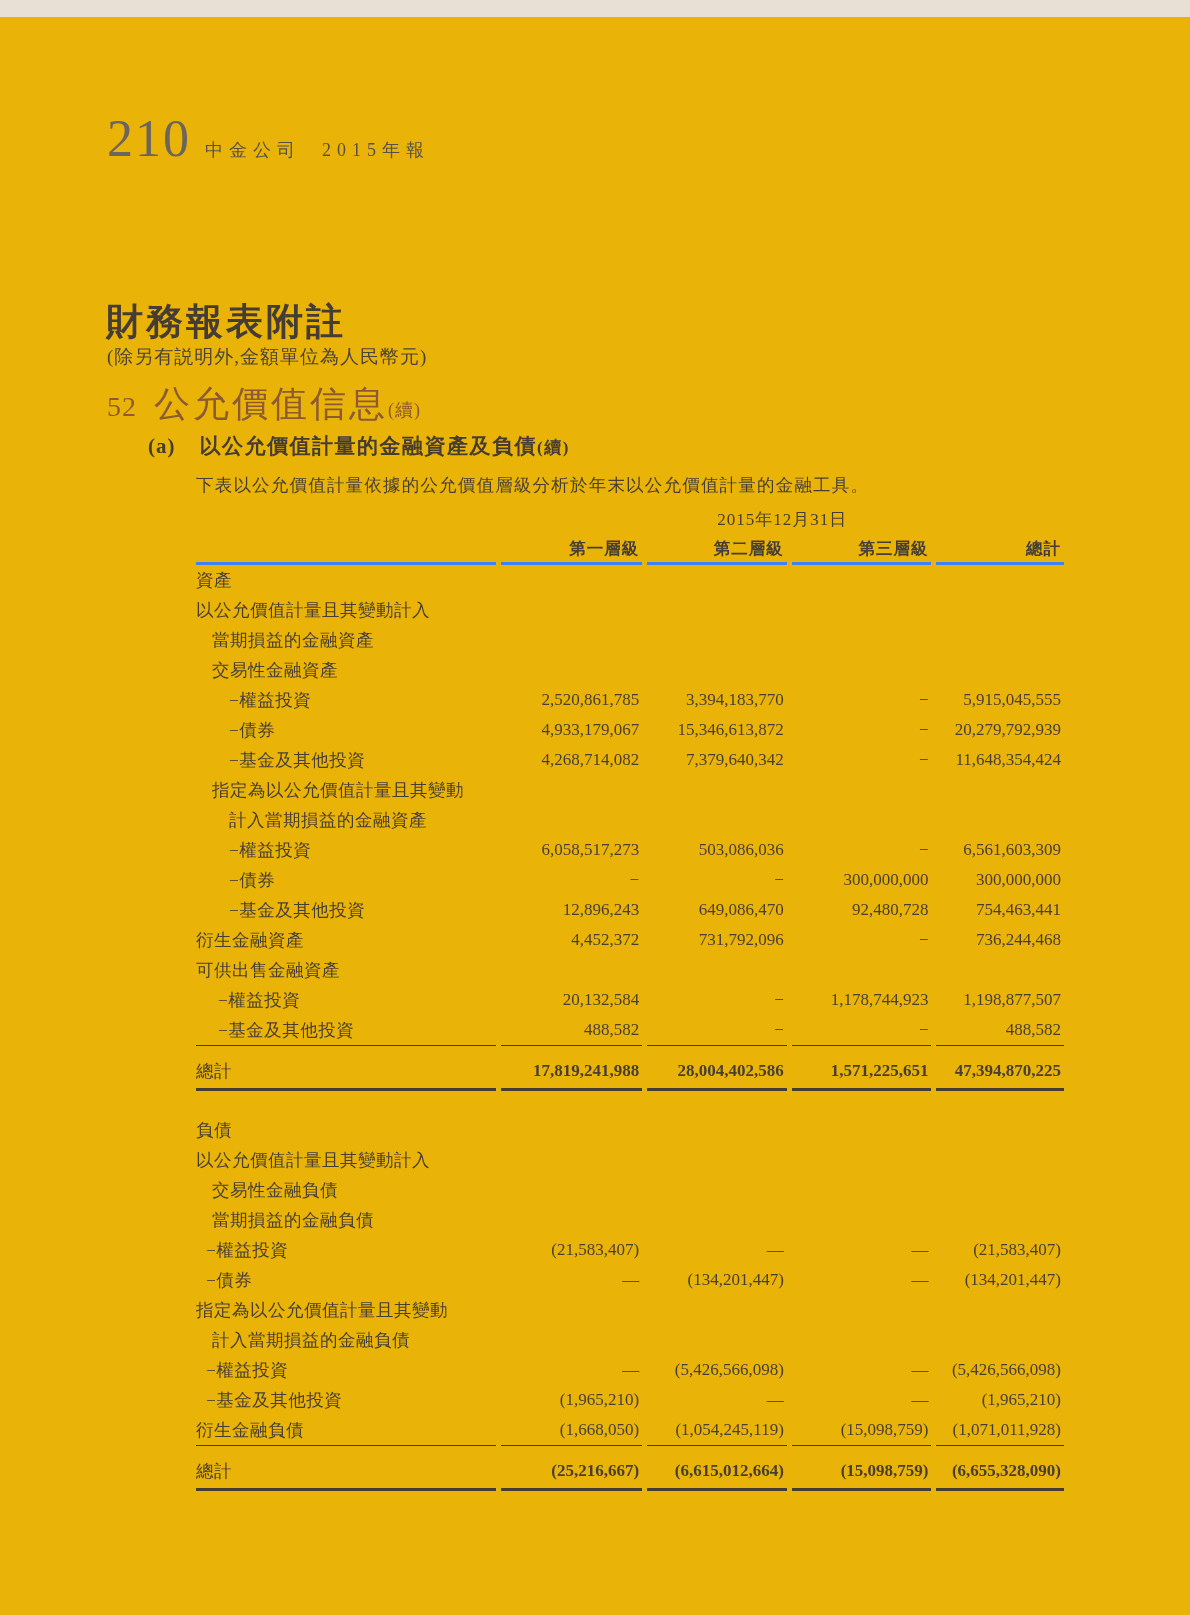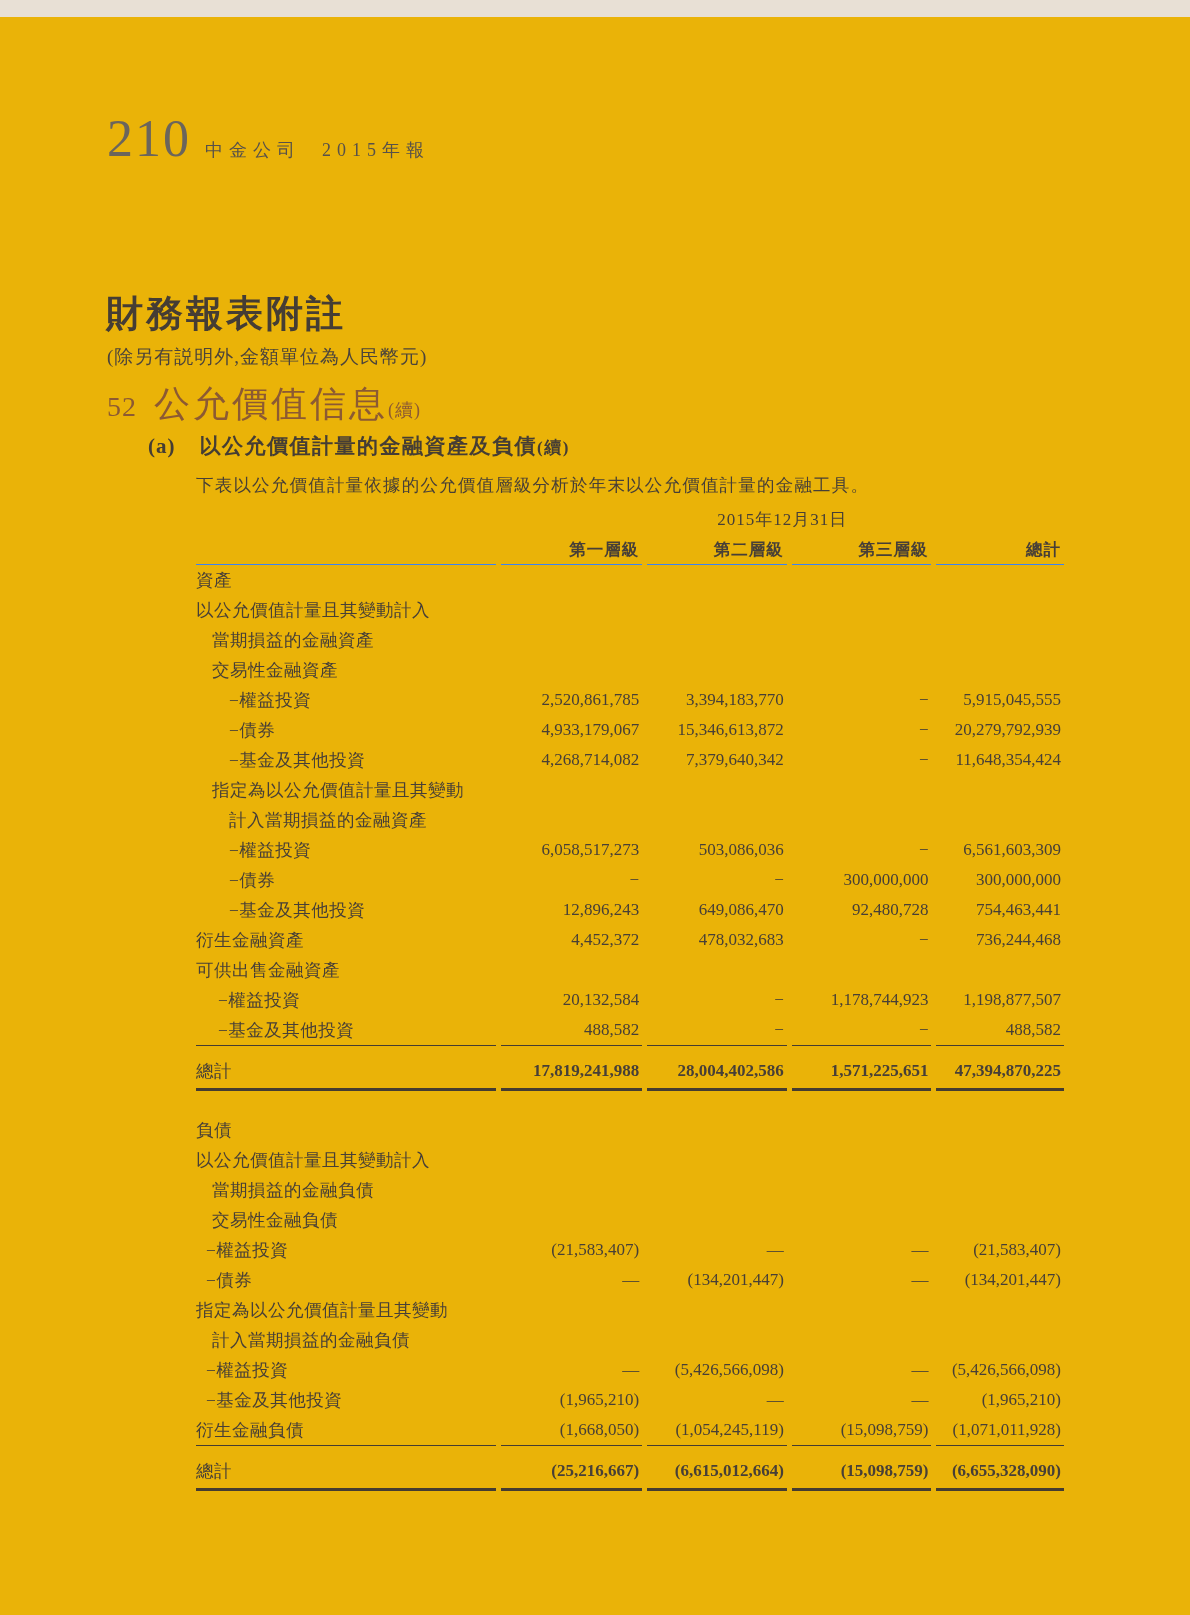--- a/index.html
+++ b/index.html
@@ -15,21 +15,21 @@
   }
   
   .running-head {
     position:absolute; left:107px; top:96px;
     display:flex; align-items:baseline;
   }
   .page-number { font-size:52px; font-weight:400; color:#6b655c; letter-spacing:2px; line-height:1; }
   .company-line { font-size:18px; color:#57514a; letter-spacing:6px; margin-left:14px; }
   
   .doc-title {
-    position:absolute; left:106px; top:272px;
+    position:absolute; left:106px; top:280px;
     font-size:37px; font-weight:700; color:#453d34; letter-spacing:3px;
   }
   .doc-subtitle {
     position:absolute; left:107px; top:327px;
     font-size:19px; color:#4c443b; letter-spacing:1px;font-family:Liberation Serif, serif;
   }
   .section-heading {
     position:absolute; left:107px; top:363px;
     color:#8c5a33; display:flex; align-items:baseline;
   }
@@ -58,21 +58,21 @@
   col.c-label { width:296px; }
   col.c-1 { width:140px; }
   col.c-2 { width:138px; }
   col.c-3 { width:138px; }
   col.c-4 { width:126px; }
   .fv td, .fv th { font-weight:400; vertical-align:middle; }
   tr.date-row td { height:32px; }
   .date-header { text-align:center; font-weight:700; font-size:17px; letter-spacing:1px; }
   tr.col-header-row td, tr.col-header-row th {
     height:30px; text-align:right; font-weight:700; font-size:16.5px;
-    letter-spacing:1px; border-bottom:1px solid #3b82f6; padding-right:3px;
+    letter-spacing:1px; border-bottom:3px solid #3b82f6; padding-right:3px;
   }
   .fv tbody.body-rows td, .fv tbody.body-rows th { height:30px; }
   .fv th.row-label { text-align:left; font-size:17.5px; letter-spacing:0.5px; white-space:nowrap; }
   .fv td.num { text-align:right; padding-right:3px; white-space:nowrap; }
   .ind0   { padding-left:0; }
   .ind0_5 { padding-left:10px; }
   .ind1   { padding-left:16px; }
   .ind1_5 { padding-left:22px; }
   .ind2   { padding-left:33px; }
   tr.total-row td, tr.total-row th {
@@ -214,21 +214,21 @@
           <tr>
             <th class="row-label ind2">−基金及其他投資</th>
             <td class="num">12,896,243</td>
             <td class="num">649,086,470</td>
             <td class="num">92,480,728</td>
             <td class="num">754,463,441</td>
           </tr>
           <tr>
             <th class="row-label ind0">衍生金融資產</th>
             <td class="num">4,452,372</td>
-            <td class="num">478,032,683</td>
+            <td class="num">731,792,096</td>
             <td class="num">−</td>
             <td class="num">736,244,468</td>
           </tr>
           <tr>
             <th class="row-label ind0">可供出售金融資產</th>
             <td class="num"></td>
             <td class="num"></td>
             <td class="num"></td>
             <td class="num"></td>
           </tr>
@@ -270,28 +270,28 @@
             <td class="num"></td>
           </tr>
           <tr>
             <th class="row-label ind0">以公允價值計量且其變動計入</th>
             <td class="num"></td>
             <td class="num"></td>
             <td class="num"></td>
             <td class="num"></td>
           </tr>
           <tr>
+            <th class="row-label ind1">交易性金融負債</th>
+            <td class="num"></td>
+            <td class="num"></td>
+            <td class="num"></td>
+            <td class="num"></td>
+          </tr>
+          <tr>
             <th class="row-label ind1">當期損益的金融負債</th>
-            <td class="num"></td>
-            <td class="num"></td>
-            <td class="num"></td>
-            <td class="num"></td>
-          </tr>
-          <tr>
-            <th class="row-label ind1">交易性金融負債</th>
             <td class="num"></td>
             <td class="num"></td>
             <td class="num"></td>
             <td class="num"></td>
           </tr>
           <tr>
             <th class="row-label ind0_5">−權益投資</th>
             <td class="num">(21,583,407)</td>
             <td class="num">—</td>
             <td class="num">—</td>

